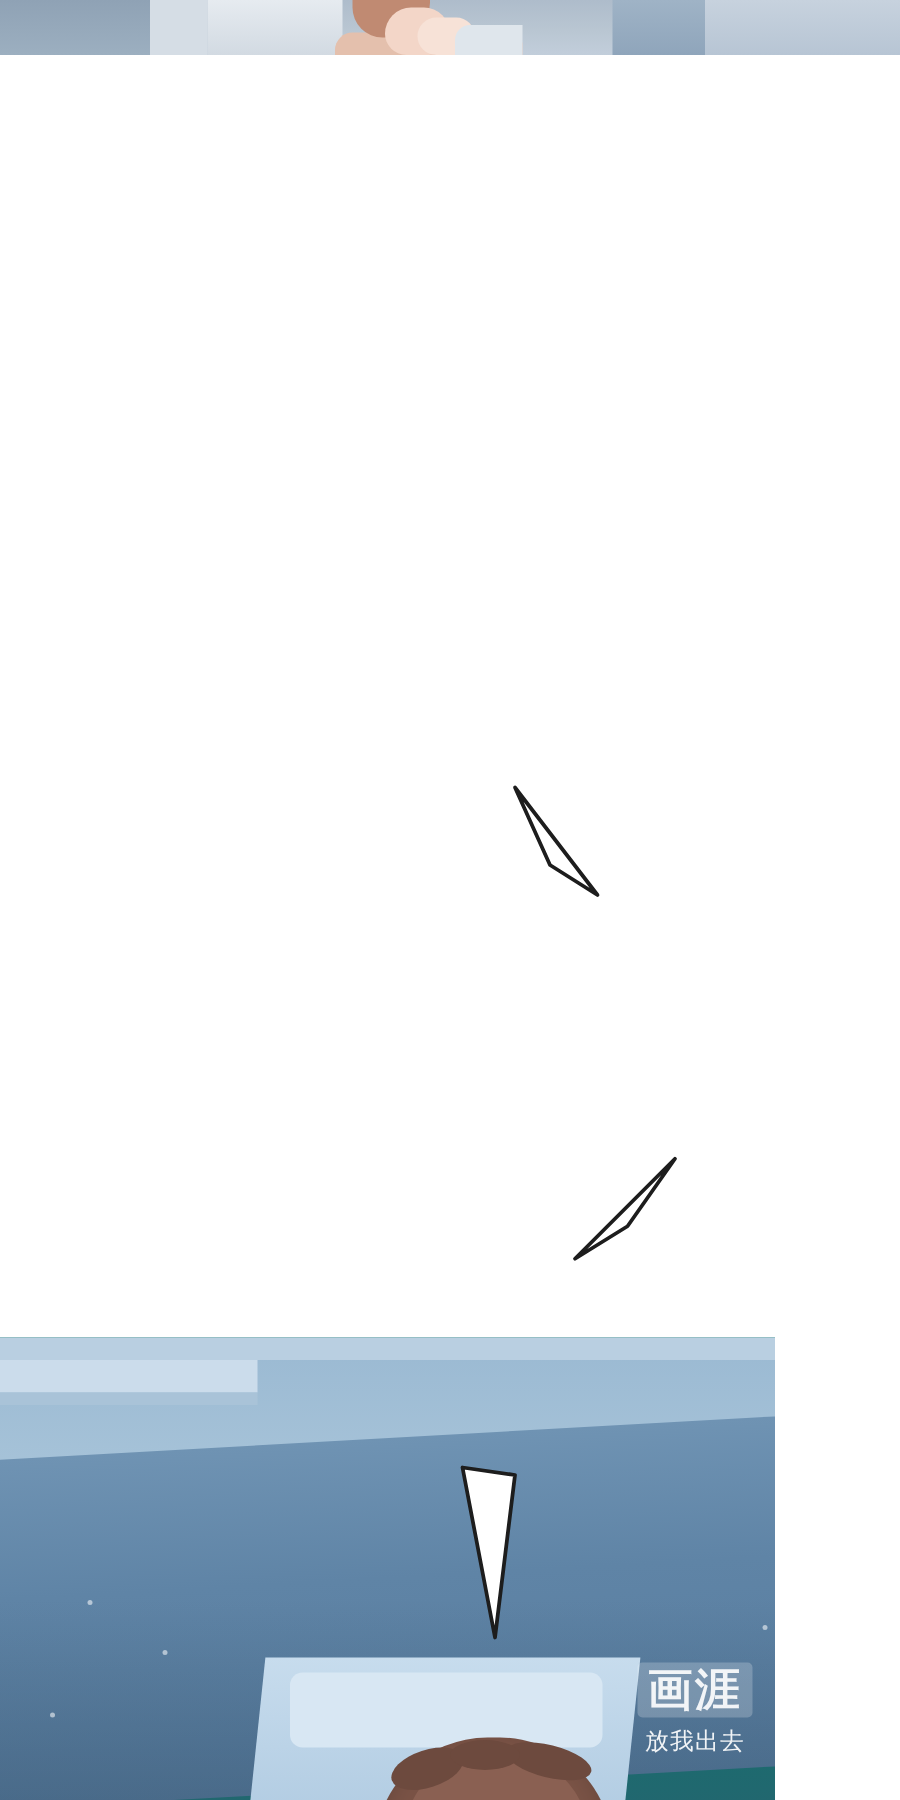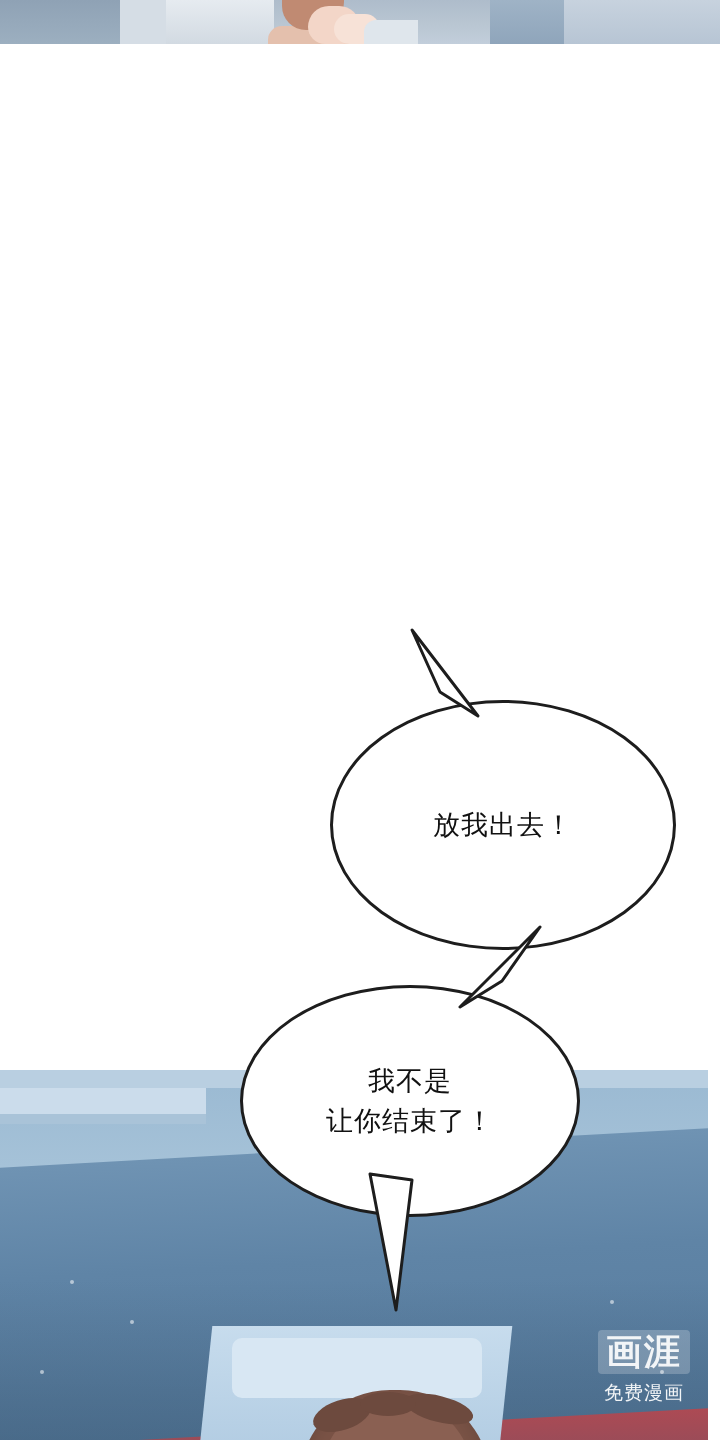--- a/index.html
+++ b/index.html
@@ -96,23 +96,23 @@
     position: absolute;
     left: 0; top: 44px;
     width: 720px; height: 1026px;
     background: #ffffff;
   }
 
   
   .bottom-scene {
     position: absolute;
     left: 0; top: 1070px;
-    width: 708px; height: 370px;
+    width: 620px; height: 370px;
     overflow: hidden;
-    background: #ef4444;
+    background: #0f766e;
   }
   .bs-sky {
     position: absolute; left: 0; top: 0;
     width: 720px; height: 130px;
     background: linear-gradient(180deg, #9ab9d2 0%, #a9c5da 100%);
   }
   .bs-band {
     position: absolute; left: 0; top: 0;
     width: 720px; height: 18px;
     background: #b9cfe1;
@@ -287,21 +287,21 @@
     <div class="bs-pillow"></div>
 
     <div class="bs-hair"></div>
     <div class="bs-hair-2"></div>
     <div class="bs-hair-strand" style="left:312px; top:330px; width:60px; height:30px; transform:rotate(-18deg);"></div>
     <div class="bs-hair-strand" style="left:404px; top:326px; width:70px; height:26px; transform:rotate(14deg);"></div>
     <div class="bs-hair-strand" style="left:360px; top:322px; width:56px; height:24px;"></div>
 
     <div class="watermark">
       <div class="wm-logo">画涯</div>
-      <div class="wm-sub">免费漫画</div>
+      <div class="wm-sub">放我出去</div>
     </div>
   </div>
 
   <div class="tail" style="left:400px; top:620px; width:120px; height:110px;">
     <svg width="120" height="110" viewBox="0 0 120 110">
       <path d="M 12 10 L 78 96 L 40 72 Z" fill="#ffffff" stroke="#1d1d1d" stroke-width="3" stroke-linejoin="round"></path>
     </svg>
   </div>
 
   <div class="tail" style="left:440px; top:915px; width:130px; height:110px;">
@@ -310,22 +310,15 @@
     </svg>
   </div>
 
   <div class="tail" style="left:350px; top:1160px; width:110px; height:160px;">
     <svg width="110" height="160" viewBox="0 0 110 160">
       <path d="M 20 14 L 46 150 L 62 20 Z" fill="#ffffff" stroke="#1d1d1d" stroke-width="3" stroke-linejoin="round"></path>
     </svg>
   </div>
 
 
-  <div class="balloon" id="balloon-2">
-    <span>放我出去！</span>
-  </div>
-
-  <div class="balloon" id="balloon-3">
-    <span>我不是
-让你结束了！</span>
-  </div>
+
 
 </div>
 
 </body></html>

